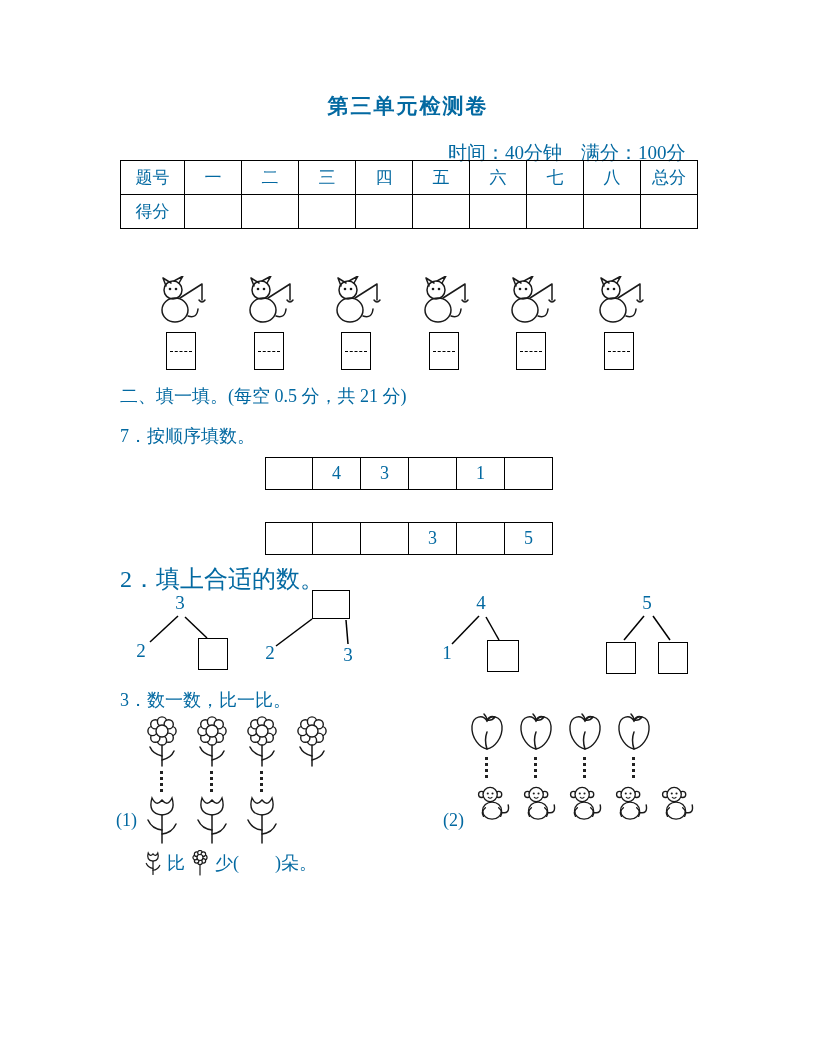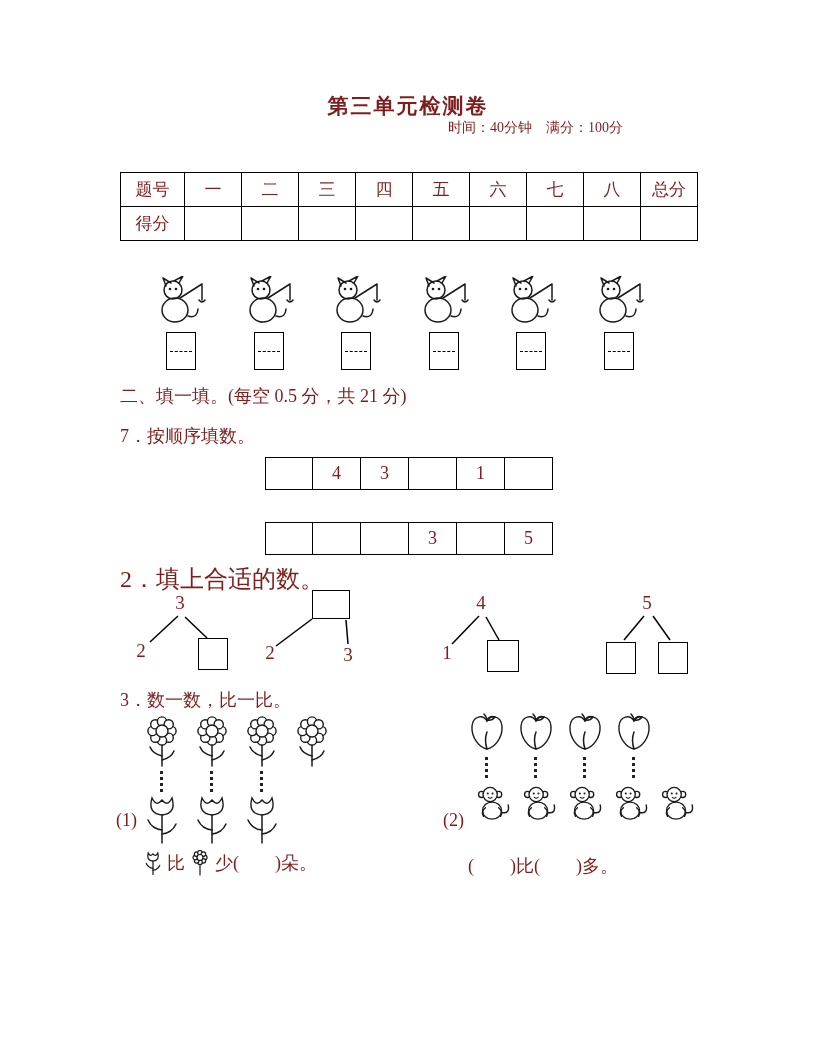--- a/index.html
+++ b/index.html
@@ -1,27 +1,27 @@
 <!DOCTYPE html>
 <html><head>
 <meta charset="utf-8">
 <style>
   * { margin:0; padding:0; box-sizing:border-box; }
   html,body { background:#fff; }
   .page {
     position:relative; width:816px; height:1056px; margin:0 auto;
-    background:#ffffff; color:#7f1d1d;
+    background:#ffffff; color:#0369a1;
     font-family:"Liberation Serif","DejaVu Serif",serif;
     overflow:hidden;
   }
   .exam-title { position:absolute; top:92px; left:0; width:100%; text-align:center;
     font-size:21px; font-weight:bold; letter-spacing:2px; }
-  .exam-meta  { position:absolute; top:119px; left:448px; font-size:14px; }
-
-  table.score { position:absolute; top:172px; left:120px; border-collapse:collapse; table-layout:fixed; }
+  .exam-meta  { position:absolute; top:140px; left:448px; font-size:19px; }
+
+  table.score { position:absolute; top:160px; left:120px; border-collapse:collapse; table-layout:fixed; }
   table.score td { border:1.5px solid #000; height:34px; text-align:center; font-size:17px; padding:0; }
   table.score td:first-child { width:64px; }
   table.score td { width:57px; }
 
   .sec1-title { position:absolute; top:246px; left:120px; font-size:18px; }
 
   .cats-row { position:absolute; top:276px; left:152px; width:496px;
     display:flex; justify-content:space-between; }
   .cat-col { display:flex; flex-direction:column; align-items:center; }
   .count-box { margin-top:8px; width:30px; height:38px; border:1.5px solid #000; position:relative; background:#fff; }
@@ -466,17 +466,14 @@
       <circle class="fw" style="stroke-width:2.4" cx="14.5" cy="15" r="4.6"></circle>
         <circle class="fw" style="stroke-width:2.4" cx="17.3" cy="8.3" r="4.6"></circle>
       <circle class="fw" style="stroke-width:2.4" cx="24" cy="5.5" r="4.6"></circle>
         <circle class="fw" style="stroke-width:2.4" cx="30.7" cy="8.3" r="4.6"></circle>
       <circle class="fw" style="stroke-width:2.4" cx="24" cy="15" r="6"></circle>
       <path class="ln" style="stroke-width:2.4" d="M24 29 L24 50"></path>
     </svg>
     <span>少(　　)朵。</span>
   </div>
 
-  <div class="ans2">
-    <span>(　　)比(　　)多。</span>
-  </div>
 
 </div>
 
 </body></html>

